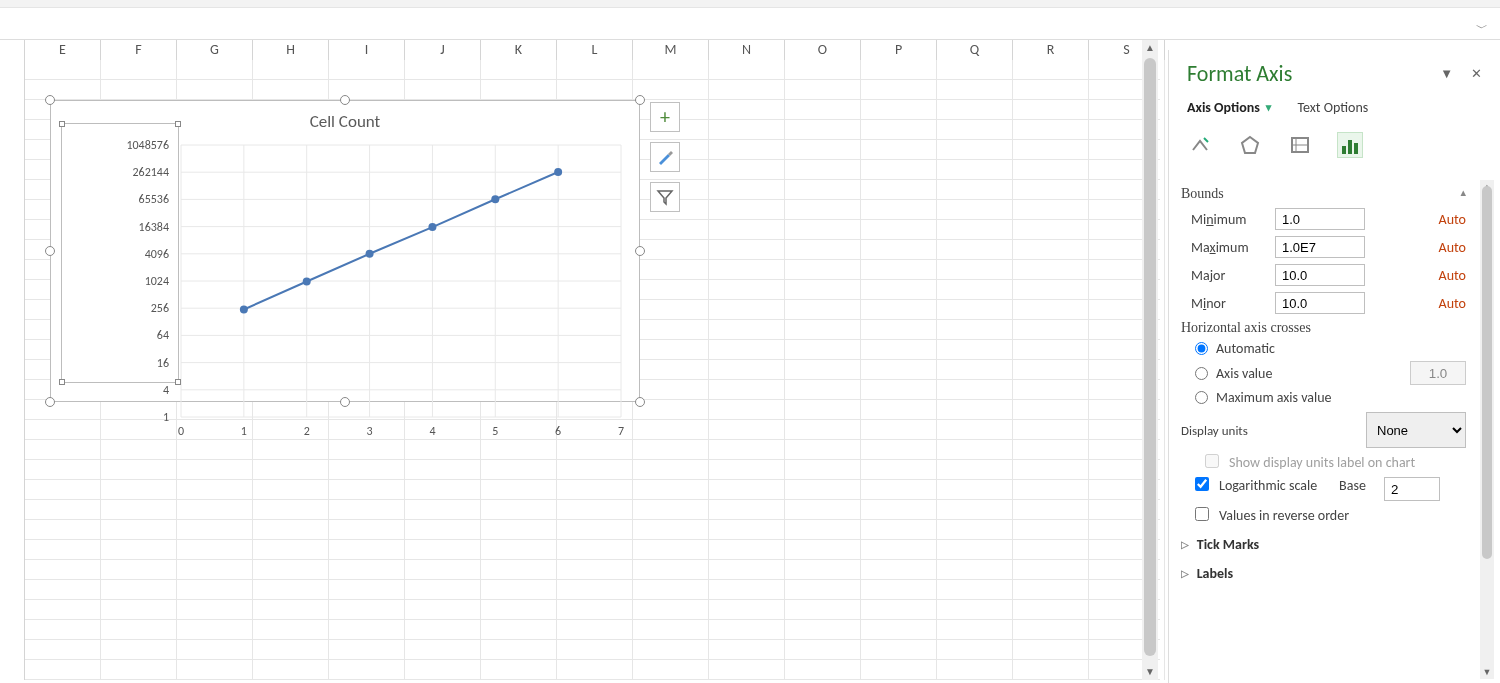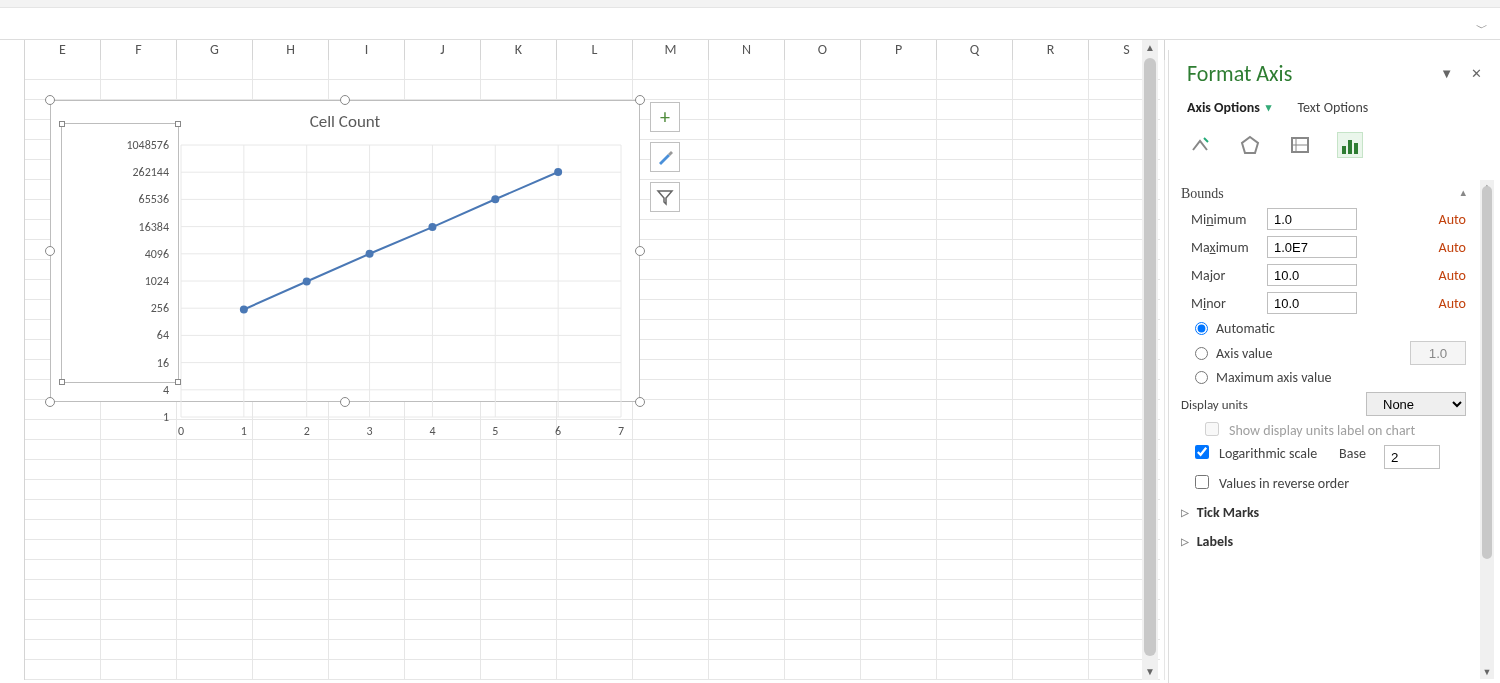--- a/index.html
+++ b/index.html
@@ -53,28 +53,28 @@
   .icon-row svg { display:block; }
 
   .pane-body { position:absolute; top:130px; left:12px; right:30px; bottom:0; overflow:auto; padding-right:4px; }
   .pane-scroll { position:absolute; top:130px; right:6px; width:14px; bottom:4px; background:#f0f0f0; }
   .pane-scroll .thumb { position:absolute; left:2px; right:2px; top:6px; bottom:120px; background:#c8c8c8; border-radius:6px; }
   .pane-scroll .arrow { position:absolute; left:0; right:0; height:14px; text-align:center; font-size:9px; color:#666; line-height:14px; cursor:pointer;}
   .pane-scroll .arrow.up{top:0}.pane-scroll .arrow.down{bottom:0}
 
   .group-title { font-size:14px; color:#444; margin:6px 0 4px 0;font-family:Liberation Serif, serif; }
   .group-title .collapse { float:right; font-size:11px; color:#888; cursor:pointer; }
-  .field-row { display:flex; align-items:center; margin:6px 0; padding-left:10px; }
+  .field-row { display:flex; align-items:center; gap:8px; margin:6px 0; padding-left:10px; }
   .field-row label { flex:0 0 76px; font-size:14px; color:#444; }
   .field-row label .ul { text-decoration:underline; }
   .field-row input[type=text] { width:90px; height:22px; border:1px solid #bfbfbf; padding:0 6px; font-size:13px; }
   .field-row .auto { color:#c2410c; font-size:14px; margin-left:auto; cursor:pointer; }
   .radio-row { display:flex; align-items:center; gap:8px; margin:4px 0 4px 14px; font-size:14px; color:#444; }
   .radio-row input[type=text]{ width:56px; height:24px; border:1px solid #ccc; background:#f5f5f5; color:#888; text-align:center; margin-left:auto; }
-  .units-select { margin-left:auto; width:100px; height:24px; border:1px solid #bfbfbf; font-size:13px; padding:0 12px; }
+  .units-select { margin-left:auto; width:100px; height:36px; border:1px solid #bfbfbf; font-size:13px; padding:0 6px; }
   .chk-row { display:flex; align-items:flex-start; gap:10px; margin:6px 0 6px 14px; font-size:14px; color:#444; }
   .chk-row.disabled { color:#a0a0a0; }
   .chk-row input[type=checkbox]{ width:14px; height:14px; }
   .indent { margin-left:24px; }
   .base-input { width:56px; height:24px; border:1px solid #bfbfbf; padding:0 6px; margin-left:8px; }
   .section { display:flex; align-items:center; gap:8px; font-weight:700; font-size:14px; color:#333; margin-top:12px; cursor:pointer; }
   .section .tri { font-size:10px; color:#888; }
 </style>
 </head>
 <body>
@@ -817,20 +817,21 @@
         <label>Ma<span class="ul">j</span>or</label>
         <input type="text" value="10.0" style="">
         <span class="auto">Auto</span>
       </div>
       <div class="field-row">
         <label>M<span class="ul">i</span>nor</label>
         <input type="text" value="10.0" style="">
         <span class="auto">Auto</span>
       </div>
 
+      <div class="group-title">Horizontal axis crosses</div>
       <div class="radio-row">
           <input type="radio" name="cross" checked="" style="">
           <span>Aut<span class="ul">o</span>matic</span>
         </div>
       <div class="radio-row">
           <input type="radio" name="cross" style="">
           <span>Axis valu<span class="ul">e</span></span>
           <input type="text" disabled="" value="1.0" style="">
         </div>
       <div class="radio-row">

